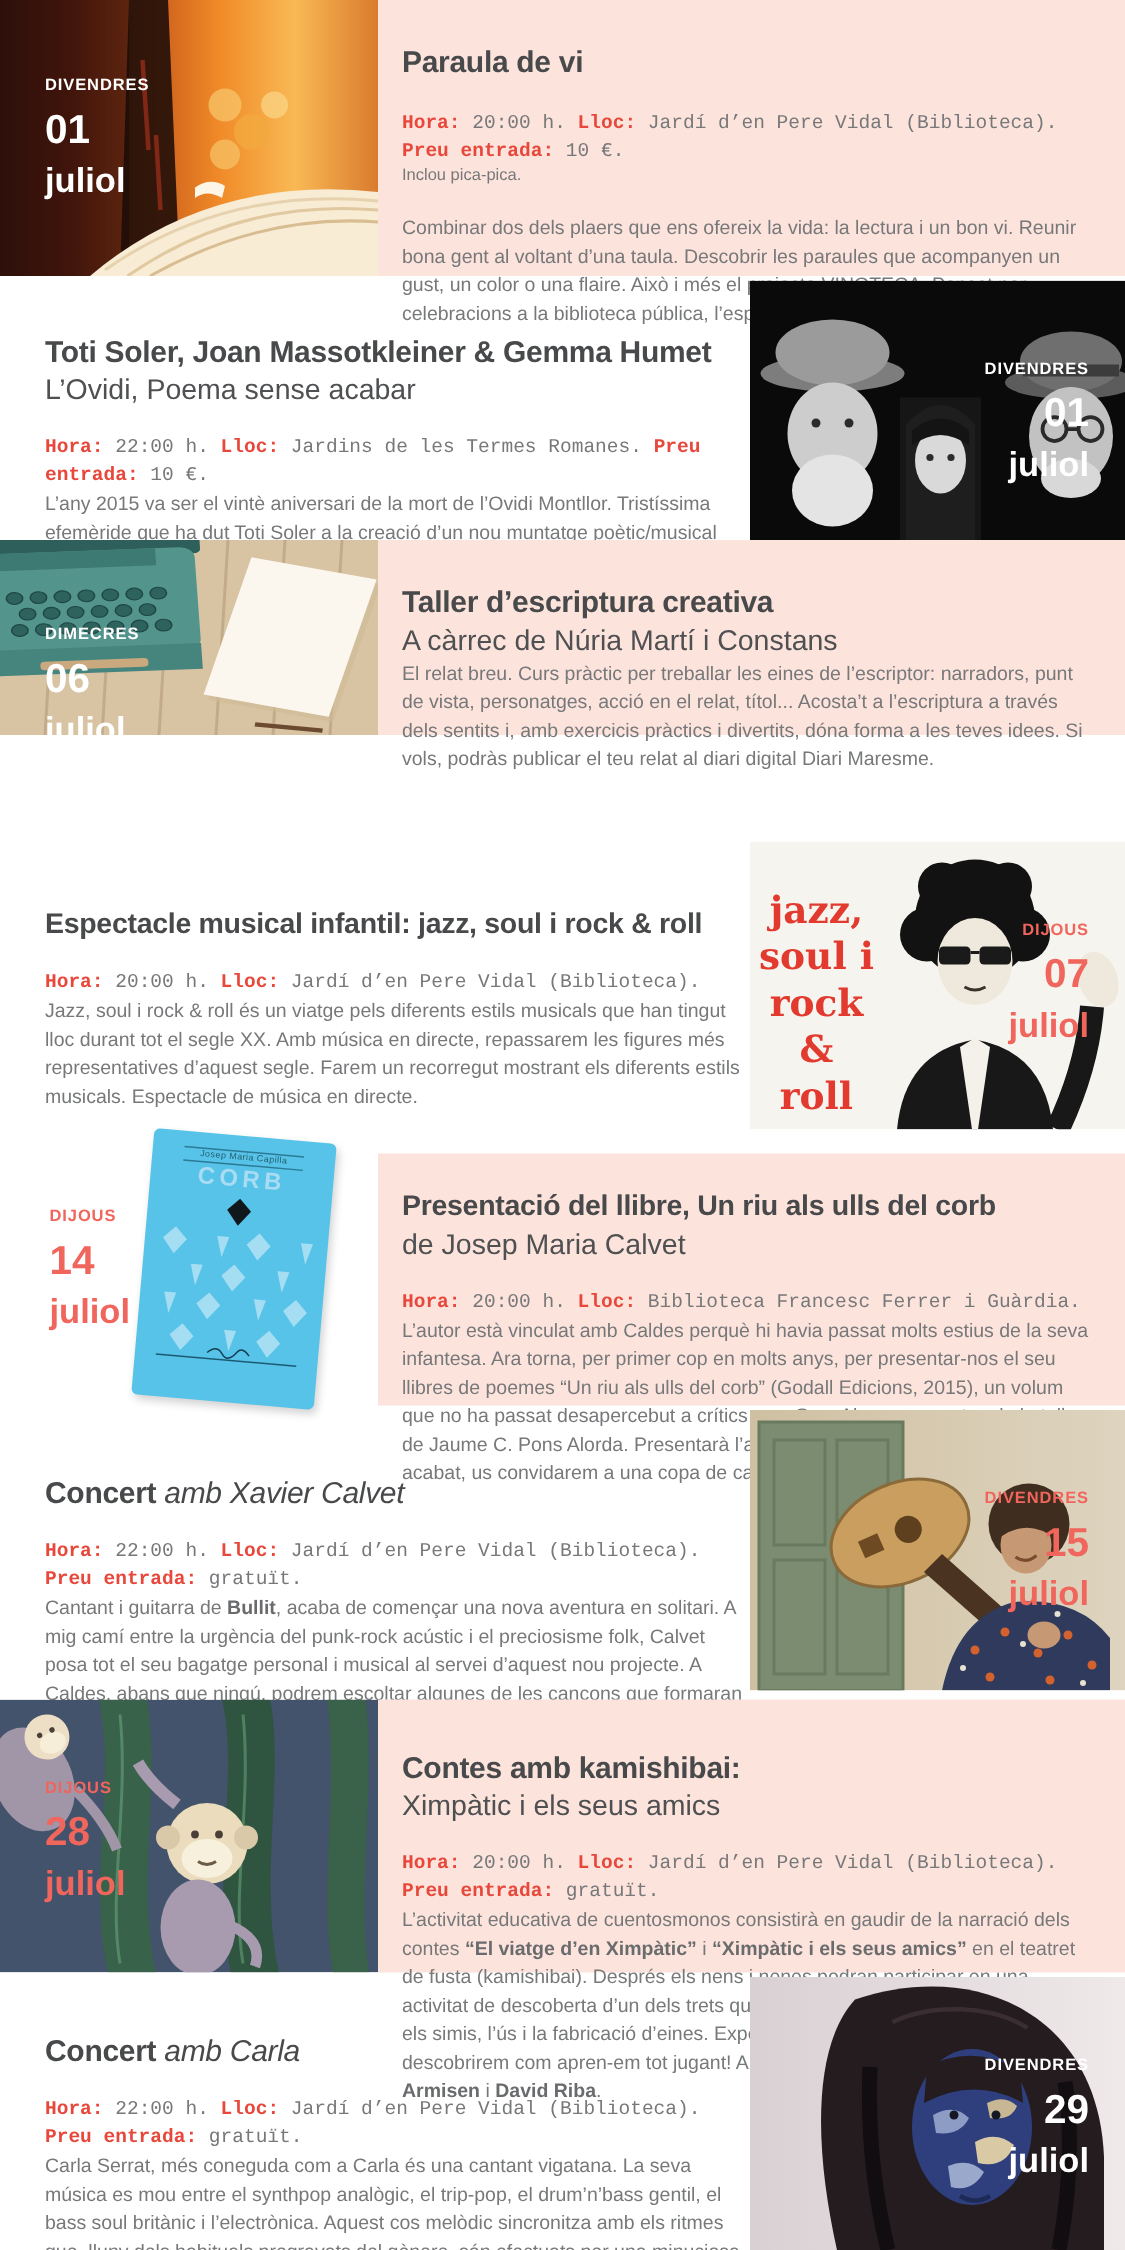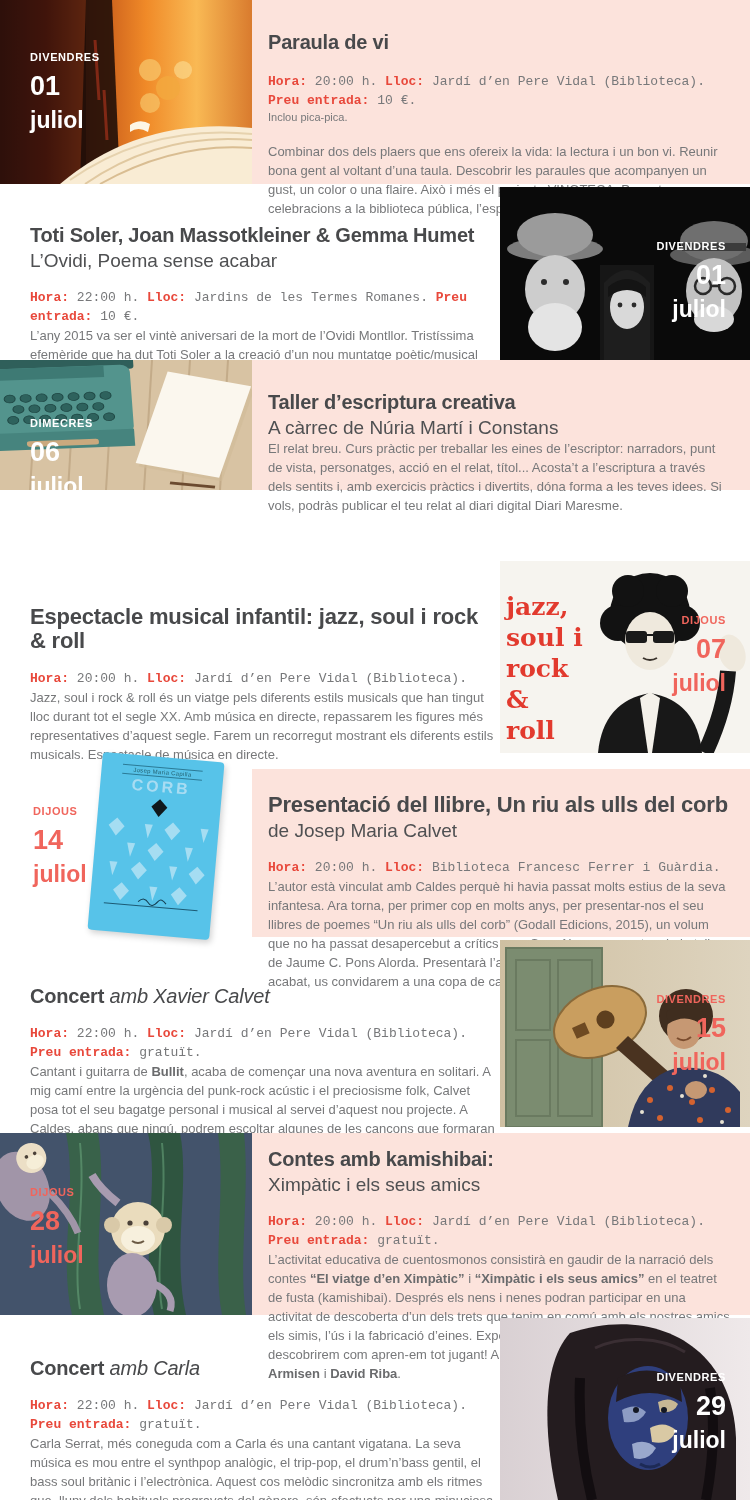--- a/index.html
+++ b/index.html
@@ -15,30 +15,30 @@
   #s7{top:1133px;height:182px;}
   #s8{top:1318px;height:182px;}
 
   .media-left{position:absolute;left:0;top:0;width:252px;height:100%;overflow:hidden;}
   .media-right{position:absolute;left:500px;top:0;width:250px;height:100%;overflow:hidden;}
   .media-left svg,.media-right svg{display:block;width:100%;height:100%;}
 
   .pink-panel{position:absolute;left:252px;right:0;top:0;bottom:0;background:#fce3dc;
               padding:30px 18px 0 16px;box-sizing:border-box;}
   #s5 .pink-panel{top:24px;bottom:3px;padding-top:24px;}
-  #s7 .pink-panel{padding-top:14px;}
+  #s7 .pink-panel{padding-top:34px;}
 
   .text-col{position:absolute;left:30px;top:0;width:466px;}
   #s2 .text-col{padding-top:36px;}
   #s4 .text-col{padding-top:44px;}
   #s6 .text-col{padding-top:44px;}
   #s8 .text-col{padding-top:38px;}
 
   h2{margin:0;font-size:20px;line-height:24px;font-weight:bold;color:#48494b;letter-spacing:-0.2px;}
-  #s4 h2,#s5 h2{font-size:22px;}
+  #s4 h2,#s5 h2{font-size:19px;}
   .subtitle{margin:2px 0 0;font-size:19px;line-height:23px;font-weight:normal;color:#4f5052;}
   .t-italic{font-style:italic;font-weight:normal;}
 
   .info{margin:16px 0 0;font-size:13px;line-height:19px;color:#77787a;font-family:Liberation Mono, monospace;}
   #s1 .info{margin-top:18px;}
   .lbl{color:#e8483b;font-weight:bold;}
   .note{margin:0;font-size:11px;line-height:15px;color:#77787a;}
   .body{margin:0;font-size:13px;line-height:19px;color:#77787a;}
   .body.para{margin-top:17px;}
   .body b{color:#6a6b6d;text-align:right;}
@@ -51,21 +51,21 @@
   .date.coral{color:#f0655c;}
   .date.left{left:30px;top:8px;text-align:left;}
   .date.right{right:24px;top:10px;text-align:right;}
   #s3 .date{top:14px;}
   #s5 .date{left:33px;top:17px;}
   #s7 .date{top:10px;}
 
   .jazz-words{position:absolute;left:506px;top:30px;z-index:2;
               font-family:"DejaVu Serif",serif;font-weight:bold;font-size:25px;
               line-height:31px;color:#e23a2e;}
-  .jazz-words span{display:block;}
+  .jazz-words span{display:block;text-align:center;}
 
   .book-cover{position:absolute;left:95px;top:12px;width:122px;height:178px;background:#57c3e9;
               border-radius:4px;transform:rotate(5deg);box-shadow:2px 3px 6px rgba(0,0,0,.18);
               overflow:hidden;}
   .book-cover .author{display:block;text-align:center;margin-top:10px;font-size:6px;color:#23606f;
                       letter-spacing:.3px;border-top:1px solid #2b7a96;border-bottom:1px solid #2b7a96;
                       width:80px;margin-left:21px;padding:1px 0;}
   .book-cover .corb{display:block;text-align:center;font-size:16px;font-weight:bold;color:#a8dcf2;
                     letter-spacing:3px;margin-top:2px;line-height:16px;}
   .book-cover svg{display:block;width:100%;height:118px;}

